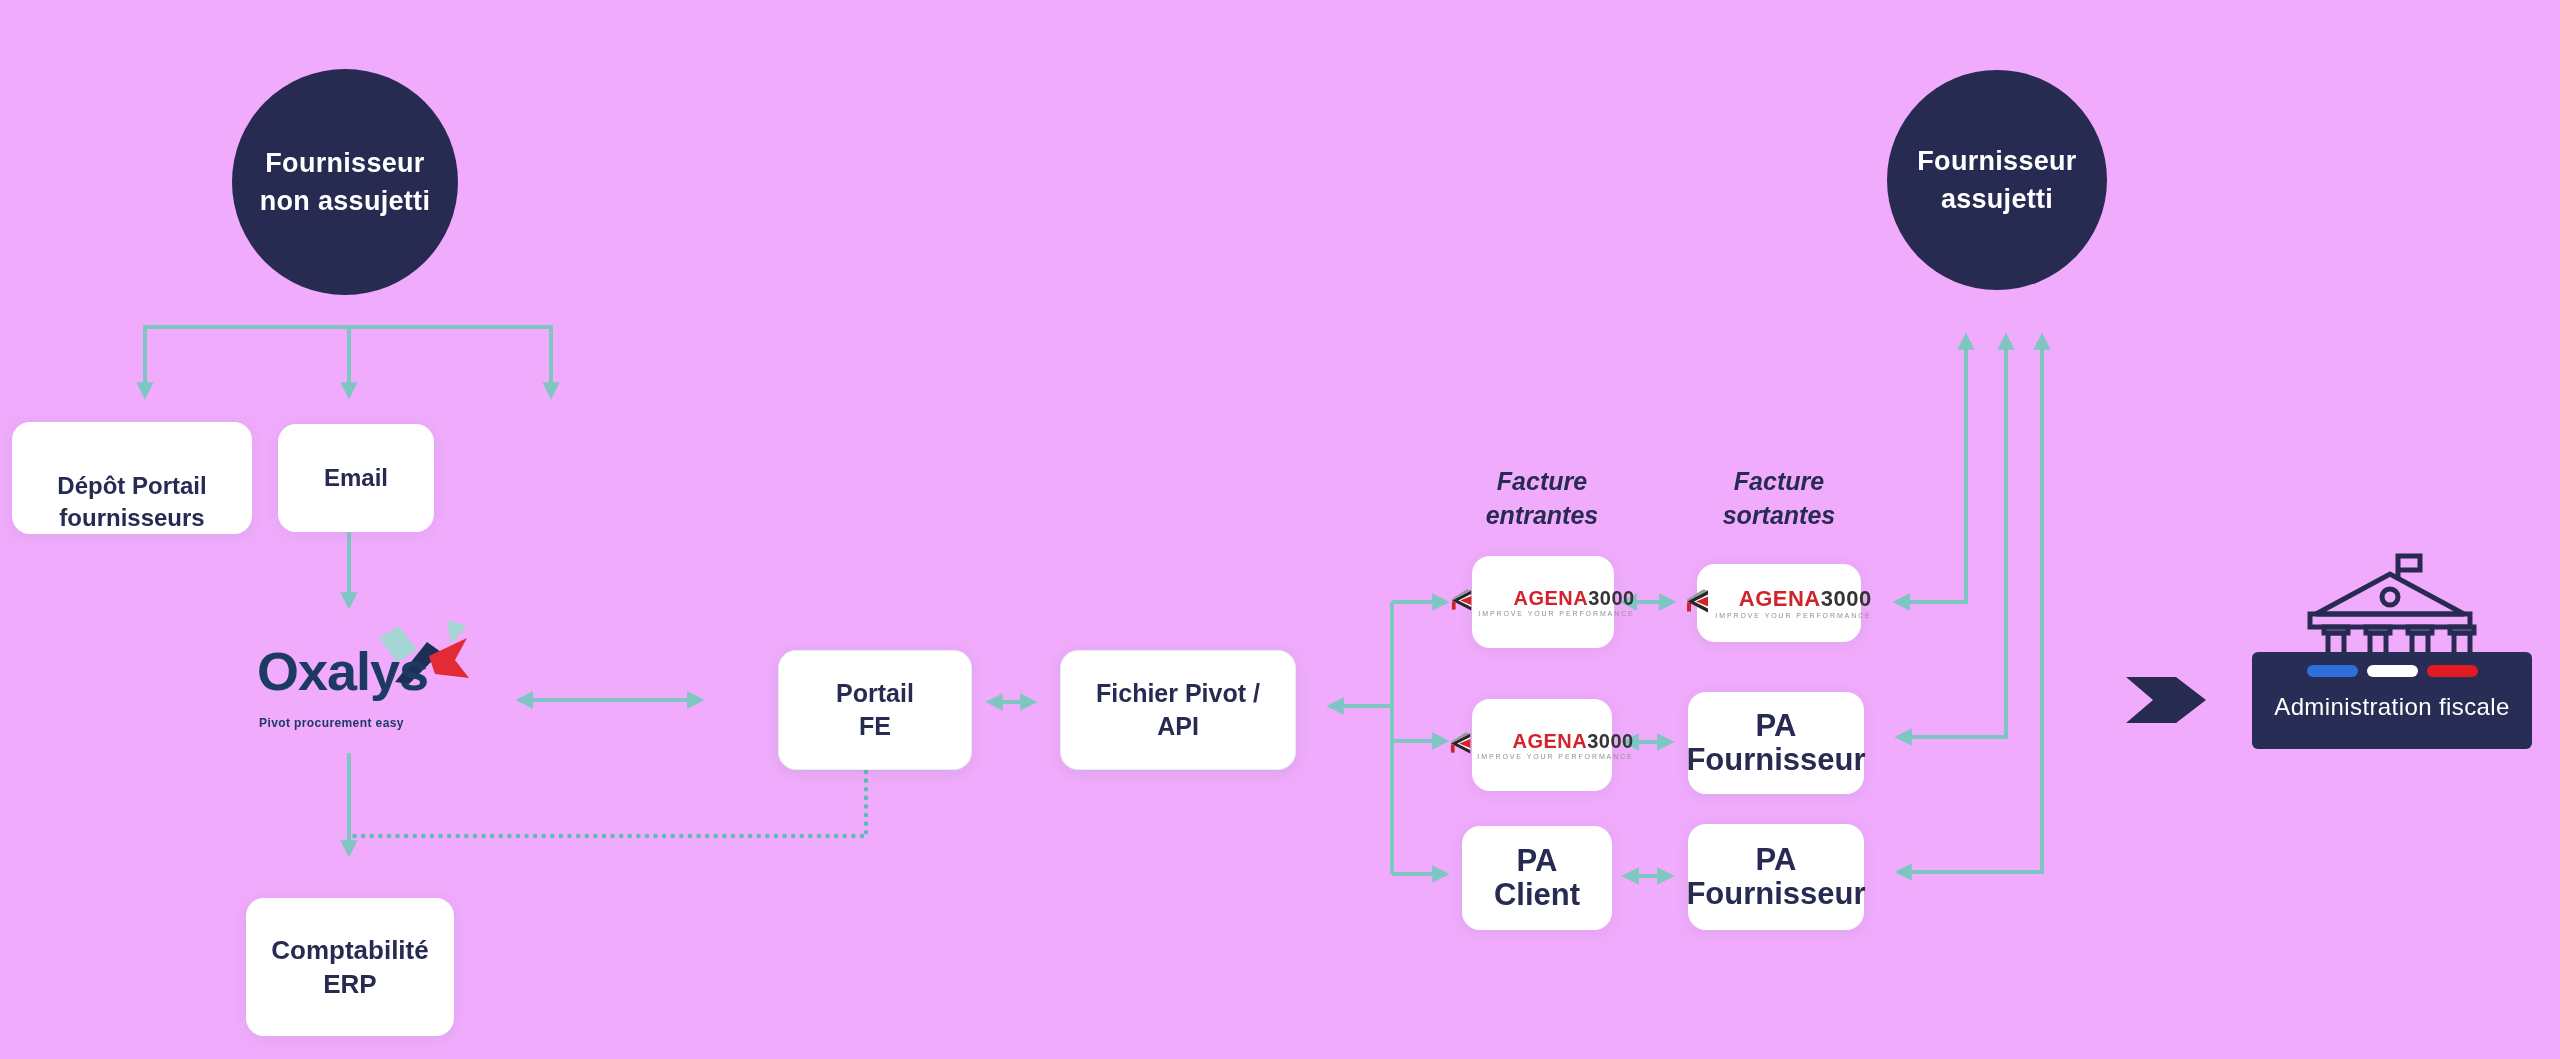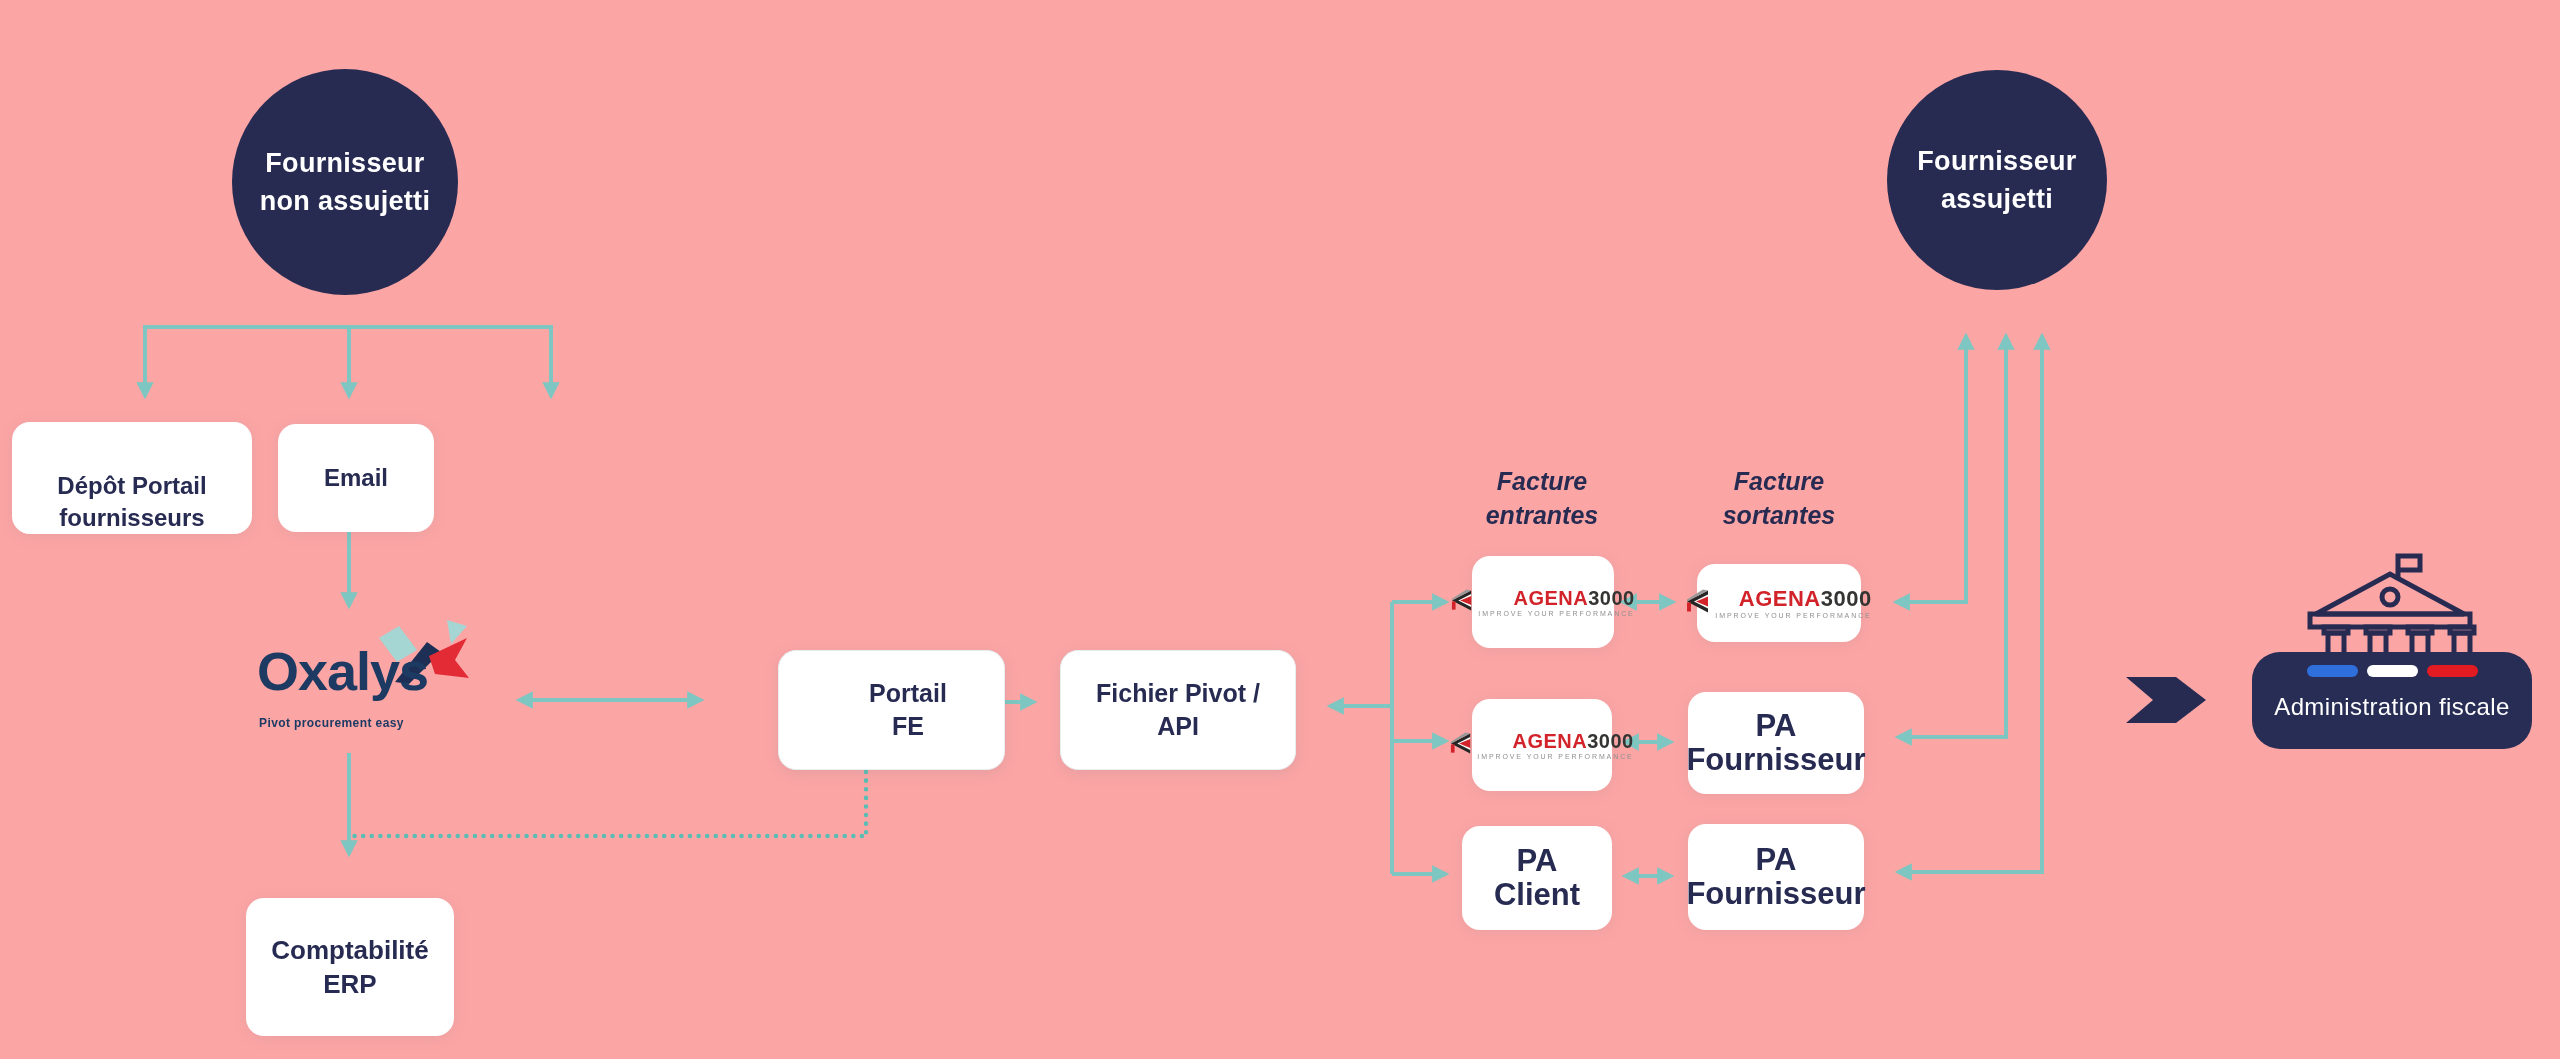--- a/index.html
+++ b/index.html
@@ -1,17 +1,17 @@
 <!DOCTYPE html>
 <html><head>
 <meta charset="utf-8">
 <style>
   html,body{margin:0;padding:0;background:#fff;}
   body{font-family:"Liberation Sans", sans-serif;}
-  .canvas{position:relative;width:2560px;height:1059px;background:#fca5a5;overflow:hidden;}
+  .canvas{position:relative;width:2560px;height:1059px;background:#f0abfc;overflow:hidden;}
   .connectors{position:absolute;left:0;top:0;z-index:1;}
   .node{position:absolute;z-index:2;}
   .circle{border-radius:50%;background:#272b52;color:#fff;display:flex;flex-direction:column;
           align-items:center;justify-content:center;font-weight:700;font-size:27px;line-height:38px;
           text-align:center;letter-spacing:.3px;}
   .card{background:#fff;border-radius:18px;box-shadow:0 2px 14px rgba(105,125,135,.13);
         display:flex;flex-direction:column;align-items:center;justify-content:center;text-align:center;}
   .card.framed{border:1px solid #e7eef0;box-shadow:0 3px 14px rgba(105,125,135,.16);}
   .lbl{color:#272b52;font-weight:700;}
   .lbl span{display:block;}
@@ -28,21 +28,21 @@
   .ox-tag{position:absolute;left:4px;top:96px;font-size:12px;font-weight:700;color:#1d3a63;letter-spacing:.4px;}
   
   .agena{display:flex;align-items:flex-start;gap:5px;}
   .agena .txt{display:flex;flex-direction:column;align-items:flex-end;}
   .agena .brand{font-weight:700;font-size:20px;line-height:20px;letter-spacing:.5px;white-space:nowrap;}
   .agena .brand .a{color:#d2232a;}
   .agena .brand .b{color:#343433;}
   .agena .tag{font-size:7px;color:#8f8f8f;letter-spacing:1.9px;margin-top:2px;white-space:nowrap;}
   .agena.lg .brand{font-size:22px;line-height:22px;}
   
-  .admin-box{background:#282d55;border-radius:28px;display:flex;flex-direction:column;align-items:center;padding-top:13px;}
+  .admin-box{background:#282d55;border-radius:6px;display:flex;flex-direction:column;align-items:center;padding-top:13px;}
   .pills{display:flex;gap:9px;}
   .pill{width:51px;height:12px;border-radius:6px;}
   .pill.b{background:#2f6fdb;}
   .pill.w{background:#ffffff;}
   .pill.r{background:#e21b22;}
   .admin-label{color:#fff;font-size:24px;font-weight:400;letter-spacing:.4px;margin-top:16px;}
 </style>
 </head>
 <body>
 
@@ -109,21 +109,21 @@
     <div class="ox-tag">Pivot procurement easy</div>
   </div>
 
   <div class="node card" style="left:246px;top:898px;width:208px;height:138px;">
     <div class="lbl fs26">
       <span>Comptabilité</span>
       <span>ERP</span>
     </div>
   </div>
 
-  <div class="node card framed" style="left:778px;top:650px;width:192px;height:118px;padding-left:33px;">
+  <div class="node card framed" style="left:778px;top:650px;width:192px;height:118px;">
     <div class="lbl fs25">
       <span>Portail</span>
       <span>FE</span>
     </div>
   </div>
 
   <div class="node card framed" style="left:1060px;top:650px;width:234px;height:118px;">
     <div class="lbl fs25">
       <span>Fichier Pivot /</span>
       <span>API</span>

